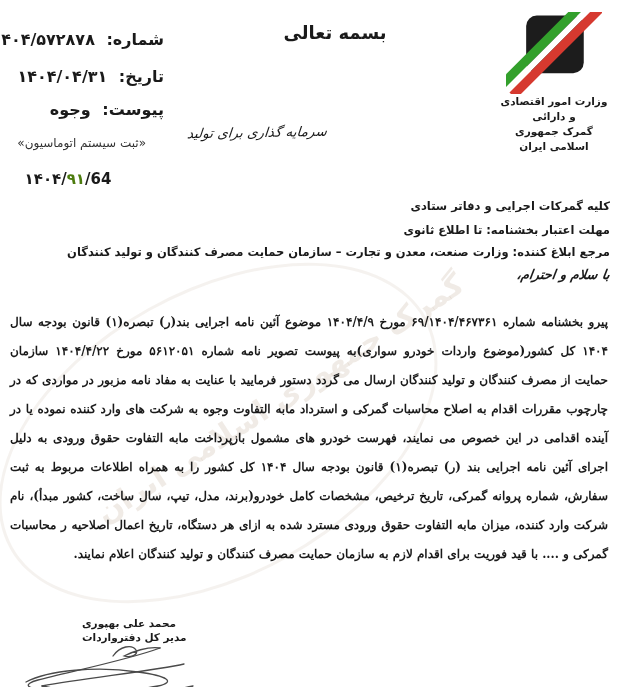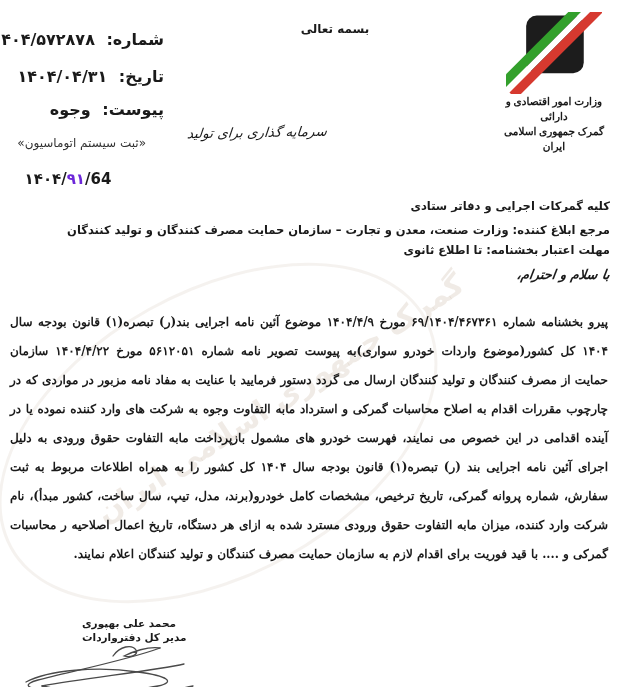--- a/index.html
+++ b/index.html
@@ -17,31 +17,31 @@
     transform:rotate(-29deg);
   }
   .wm-text{
     left:70px;top:400px;width:360px;text-align:center;
     transform:rotate(-33deg);
     font-size:30px;font-weight:bold;color:rgba(185,165,140,.22);
     letter-spacing:2px;white-space:nowrap;
   }
   
   .bismillah{left:275px;top:22px;width:120px;text-align:center;
-    font-weight:bold;font-size:12px;}
+    font-weight:bold;font-size:18px;}
   .meta{left:12px;top:30px;width:152px;direction:rtl;}
   .meta-row{position:absolute;right:0;width:152px;text-align:right;
     font-size:16px;font-weight:bold;white-space:nowrap;}
   .meta-row .val{margin-right:6px;font-weight:bold;}
   .meta-note{position:absolute;right:18px;top:106px;font-size:12px;
     font-weight:normal;color:#333;letter-spacing:.5px;}
   .circ-number{left:12px;top:170px;width:112px;text-align:center;
     direction:ltr;font-size:15px;font-weight:bold;letter-spacing:.5px;}
-  .circ-number .accent{color:#6d28d9;margin-top:20px;}
-  .logo-block{left:496px;top:12px;width:116px;text-align:center;font-family:Liberation Serif, serif;}
+  .circ-number .accent{color:#4d7c0f;margin-top:20px;}
+  .logo-block{left:496px;top:12px;width:116px;text-align:center;}
   .logo-block svg{display:block;margin:0 auto;}
   .org-line{font-size:10.5px;font-weight:bold;line-height:15px;direction:rtl;}
   .slogan{left:172px;top:124px;width:170px;text-align:center;direction:rtl;
     font-size:13.5px;font-style:italic;font-weight:500;
     transform:rotate(-1deg) skewX(-6deg);}
   
   .circ-title{left:250px;top:176px;width:115px;text-align:center;
     font-weight:bold;font-size:13px;direction:rtl;}
   .recipients{left:8px;top:198px;width:602px;direction:rtl;text-align:right;}
   .rec-line{font-size:11.5px;font-weight:bold;line-height:16px;}
@@ -102,22 +102,22 @@
     </svg>
     <div class="org-line">وزارت امور اقتصادی و دارائی</div>
     <div class="org-line">گمرک جمهوری اسلامی ایران</div>
   </div>
 
   <div class="abs slogan">سرمایه گذاری برای تولید</div>
 
 
   <div class="abs recipients">
     <div class="rec-line rec-l1">کلیه گمرکات اجرایی و دفاتر ستادی</div>
+    <div class="rec-line rec-l3">مهلت اعتبار بخشنامه: تا اطلاع ثانوی</div>
     <div class="rec-line rec-l4">مرجع ابلاغ کننده: وزارت صنعت، معدن و تجارت – سازمان حمایت مصرف کنندگان و تولید کنندگان</div>
-    <div class="rec-line rec-l3">مهلت اعتبار بخشنامه: تا اطلاع ثانوی</div>
     <div><span class="salutation">با سلام و احترام،</span></div>
   </div>
 
   <div class="abs body-par">پیرو بخشنامه شماره ۶۹/۱۴۰۴/۴۶۷۳۶۱ مورخ ۱۴۰۴/۴/۹ موضوع آئین نامه اجرایی بند(ر) تبصره(۱) قانون بودجه سال ۱۴۰۴ کل کشور(موضوع واردات خودرو سواری)به پیوست تصویر نامه شماره ۵۶۱۲۰۵۱ مورخ ۱۴۰۴/۴/۲۲ سازمان حمایت از مصرف کنندگان و تولید کنندگان ارسال می گردد دستور فرمایید با عنایت به مفاد نامه مزبور در مواردی که در چارچوب مقررات اقدام به اصلاح محاسبات گمرکی و استرداد مابه التفاوت وجوه به شرکت های وارد کننده نموده یا در آینده اقدامی در این خصوص می نمایند، فهرست خودرو های مشمول بازپرداخت مابه التفاوت حقوق ورودی به دلیل اجرای آئین نامه اجرایی بند (ر) تبصره(۱) قانون بودجه سال ۱۴۰۴ کل کشور را به همراه اطلاعات مربوط به ثبت سفارش، شماره پروانه گمرکی، تاریخ ترخیص، مشخصات کامل خودرو(برند، مدل، تیپ، سال ساخت، کشور مبدأ)، نام شرکت وارد کننده، میزان مابه التفاوت حقوق ورودی مسترد شده به ازای هر دستگاه، تاریخ اعمال اصلاحیه ر محاسبات گمرکی و .... با قید فوریت برای اقدام لازم به سازمان حمایت مصرف کنندگان و تولید کنندگان اعلام نمایند.</div>
 
   <div class="abs signature">
     <div>محمد علی بهپوری</div>
     <div>مدیر کل دفترواردات</div>
   </div>
   <svg class="abs scribble" width="230" height="45" viewBox="0 0 230 45">

